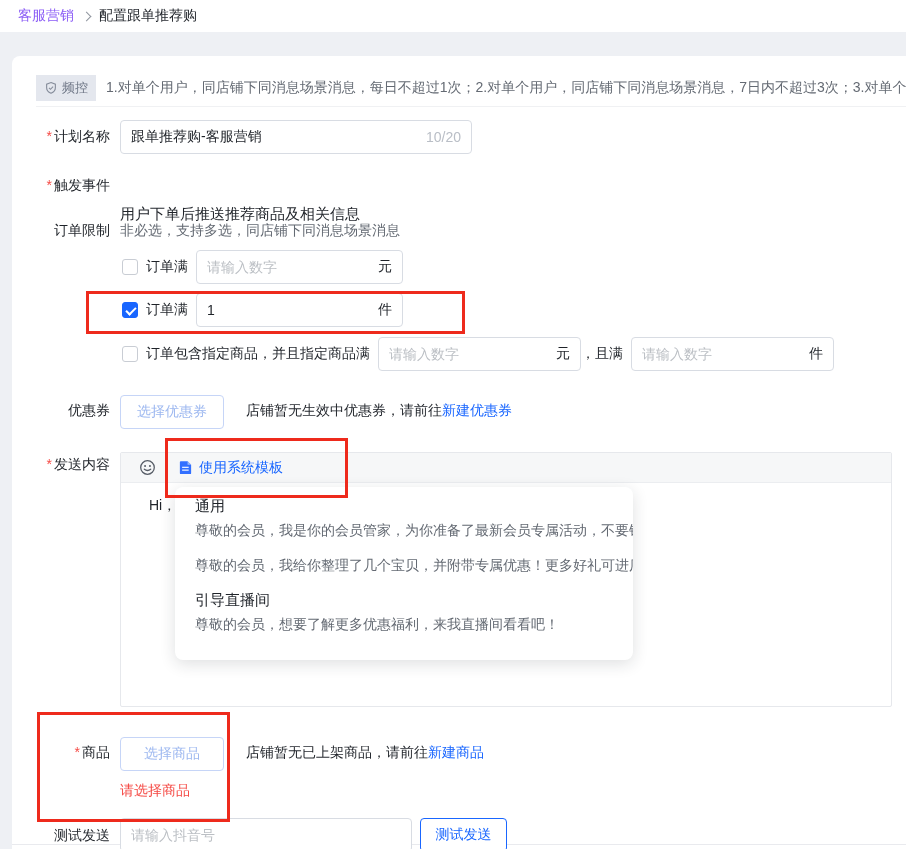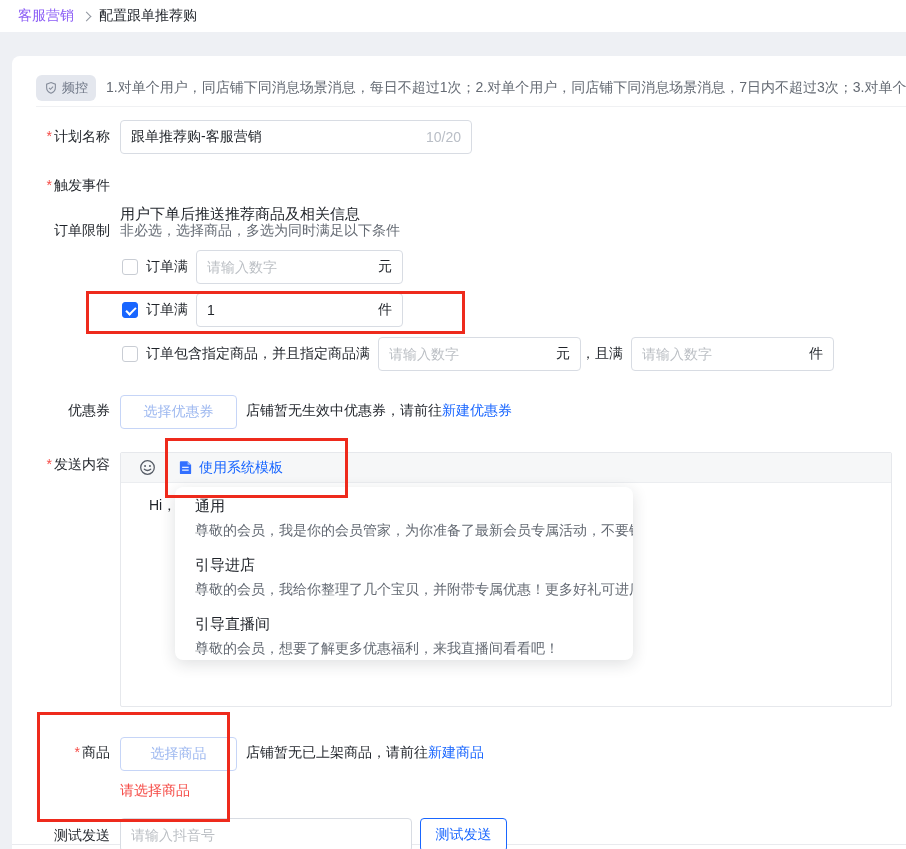--- a/index.html
+++ b/index.html
@@ -12,21 +12,21 @@
     border-right:1.4px solid #8f959e; transform:rotate(45deg); display:inline-block; }
   .bc-current { color:#1f2329; font-weight:500; }
   .content-bg { position:absolute; left:0; top:32px; width:906px; height:817px; background:#eef0f4; }
   .card { position:absolute; left:12px; top:56px; width:894px; height:793px;
     background:#fff; border-radius:8px 0 0 0; overflow:hidden; }
 
   
   .notice { position:absolute; left:24px; top:18px; right:0; height:28px;
     display:flex; align-items:center; white-space:nowrap; overflow:hidden; }
   .badge { display:inline-flex; align-items:center; gap:4px; background:#e4e7ee; color:#6d7585;
-    font-size:13px; padding:4px 8px; border-radius:6px; margin-right:10px; flex:0 0 auto; }
+    font-size:13px; padding:4px 8px; border-radius:0; margin-right:10px; flex:0 0 auto; }
   .notice-text { color:#646a73; font-size:14px; }
   .divider-notice { position:absolute; left:24px; top:50px; right:0; height:1px; background:#f0f1f3; }
 
   
   .row { position:absolute; left:0; right:0; }
   .flabel { position:absolute; left:0; width:98px; text-align:right; font-size:14px; color:#1f2329; }
   .req { color:#f54a45; margin-right:2px; }
 
   input { outline:none; }
   .tbox { position:relative; display:flex; align-items:center; height:34px;
@@ -41,21 +41,21 @@
   .hint-gray { font-size:14px; color:#646a73; }
 
   .checkrow { position:absolute; display:flex; align-items:center; height:34px; }
   .cbox { width:16px; height:16px; border:1px solid #c9cdd4; border-radius:3px; background:#fff;
     margin-right:8px; flex:0 0 auto; position:relative; }
   .cbox.checked { background:#1966ff; border-color:#1966ff; }
   .cbox.checked::after { content:""; position:absolute; left:3px; top:4px; width:8px; height:4px;
     border-left:2px solid #fff; border-bottom:2px solid #fff; transform:rotate(-45deg); }
   .ck-label { font-size:14px; color:#1f2329; font-weight:500; margin-right:8px; white-space:nowrap; }
 
-  .ghost-btn { display:inline-flex; align-items:center; justify-content:center; width:117px; height:34px;
+  .ghost-btn { display:inline-flex; align-items:center; justify-content:center; width:104px; height:34px;
     border:1px solid #c6d5f7; border-radius:4px; background:#fff; color:#9db8f0; font-size:14px; cursor:pointer; }
   .link { color:#1966ff; cursor:pointer; }
   .plain { color:#1f2329; font-size:14px; }
 
   
   .editor { position:absolute; left:108px; top:396px; width:772px; height:255px;
     border:1px solid #e6e8ec; border-radius:2px; background:#fff; }
   .toolbar { height:30px; background:#f6f7f8; border-bottom:1px solid #ebedf0;
     display:flex; align-items:center; padding-left:18px; gap:22px; }
   .tpl-btn { display:inline-flex; align-items:center; gap:6px; color:#1966ff; font-size:14px; cursor:pointer; }
@@ -117,21 +117,21 @@
 
   <div class="row" style="top:118px; height:22px; line-height:22px;">
     <div class="flabel">
       <span class="req">*</span><span>触发事件</span>
     </div>
     <div class="static-text" style="position:absolute; left:108px;margin-top:29px;">用户下单后推送推荐商品及相关信息</div>
   </div>
 
   <div class="row" style="top:163px; height:22px; line-height:22px;">
     <div class="flabel">订单限制</div>
-    <div class="hint-gray" style="position:absolute; left:108px;">非必选，选择商品，多选为同时满足以下条件</div>
+    <div class="hint-gray" style="position:absolute; left:108px;">非必选，支持多选，同店铺下同消息场景消息</div>
   </div>
 
   <div class="checkrow" style="left:110px; top:194px;">
     <span class="cbox"></span>
     <span class="ck-label">订单满</span>
     <span class="tbox" style="width:207px;">
       <input type="text" placeholder="请输入数字" style="">
       <span class="unit">元</span>
     </span>
   </div>
@@ -214,21 +214,20 @@
     <button class="primary-outline-btn" style="left:408px; top:0;">测试发送</button>
   </div>
 </div>
 
 <div class="dropdown">
   <div class="dd-item">
     <div class="dd-title">通用</div>
     <div class="dd-desc">尊敬的会员，我是你的会员管家，为你准备了最新会员专属活动，不要错过哦！</div>
   </div>
   <div class="dd-item">
-    <div class="dd-title">引导进店</div>
     <div class="dd-desc">尊敬的会员，我给你整理了几个宝贝，并附带专属优惠！更多好礼可进店铺查看！</div>
   </div>
   <div class="dd-item">
     <div class="dd-title">引导直播间</div>
     <div class="dd-desc">尊敬的会员，想要了解更多优惠福利，来我直播间看看吧！</div>
   </div>
 </div>
 
 <div class="anno" style="left:86px; top:291px; width:379px; height:43px;"></div>
 <div class="anno" style="left:165px; top:438px; width:183px; height:60px;"></div>

